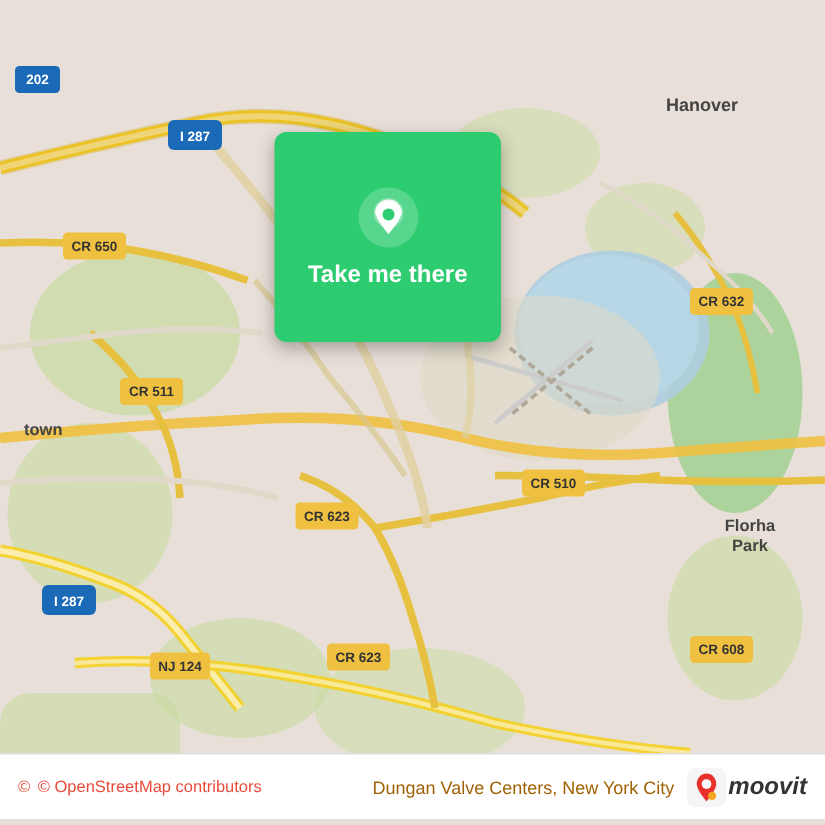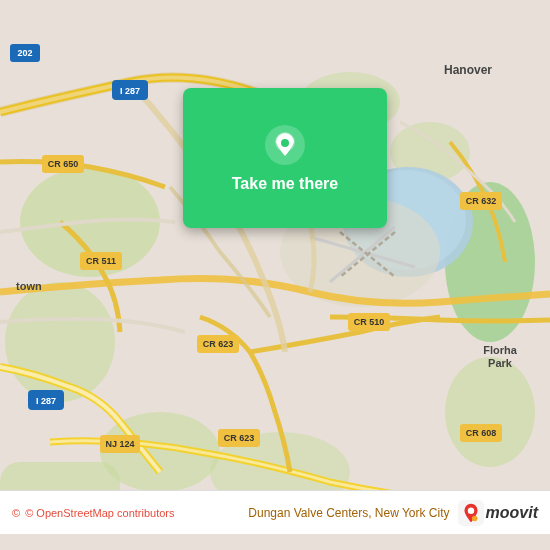--- a/index.html
+++ b/index.html
@@ -33,21 +33,21 @@
       top: 0; left: 0;
       width: 100%;
       height: 100%;
     }
 
     
     #tooltip-card {
       position: absolute;
       top: 88px;
       left: 183px;
-      width: 204px;
+      width: 151px;
       height: 140px;
       background-color: #2ecc71;
       border-radius: 8px;
       display: flex;
       flex-direction: column;
       align-items: center;
       justify-content: center;
       cursor: pointer;
       box-shadow: 0 4px 12px rgba(0,0,0,0.3);
       z-index: 10;
@@ -62,21 +62,21 @@
     #tooltip-card .take-me-label {
       color: white;
       font-size: 16px;
       font-weight: 600;
       text-align: center;
     }
 
     
     #bottom-bar {
       position: absolute;
-      bottom: 16px;
+      bottom: 4px;
       left: 0;
       width: 100%;
       background: white;
       height: 44px;
       display: flex;
       align-items: center;
       padding: 0 12px;
       z-index: 20;
       border-top: 1px solid #ddd;
     }

